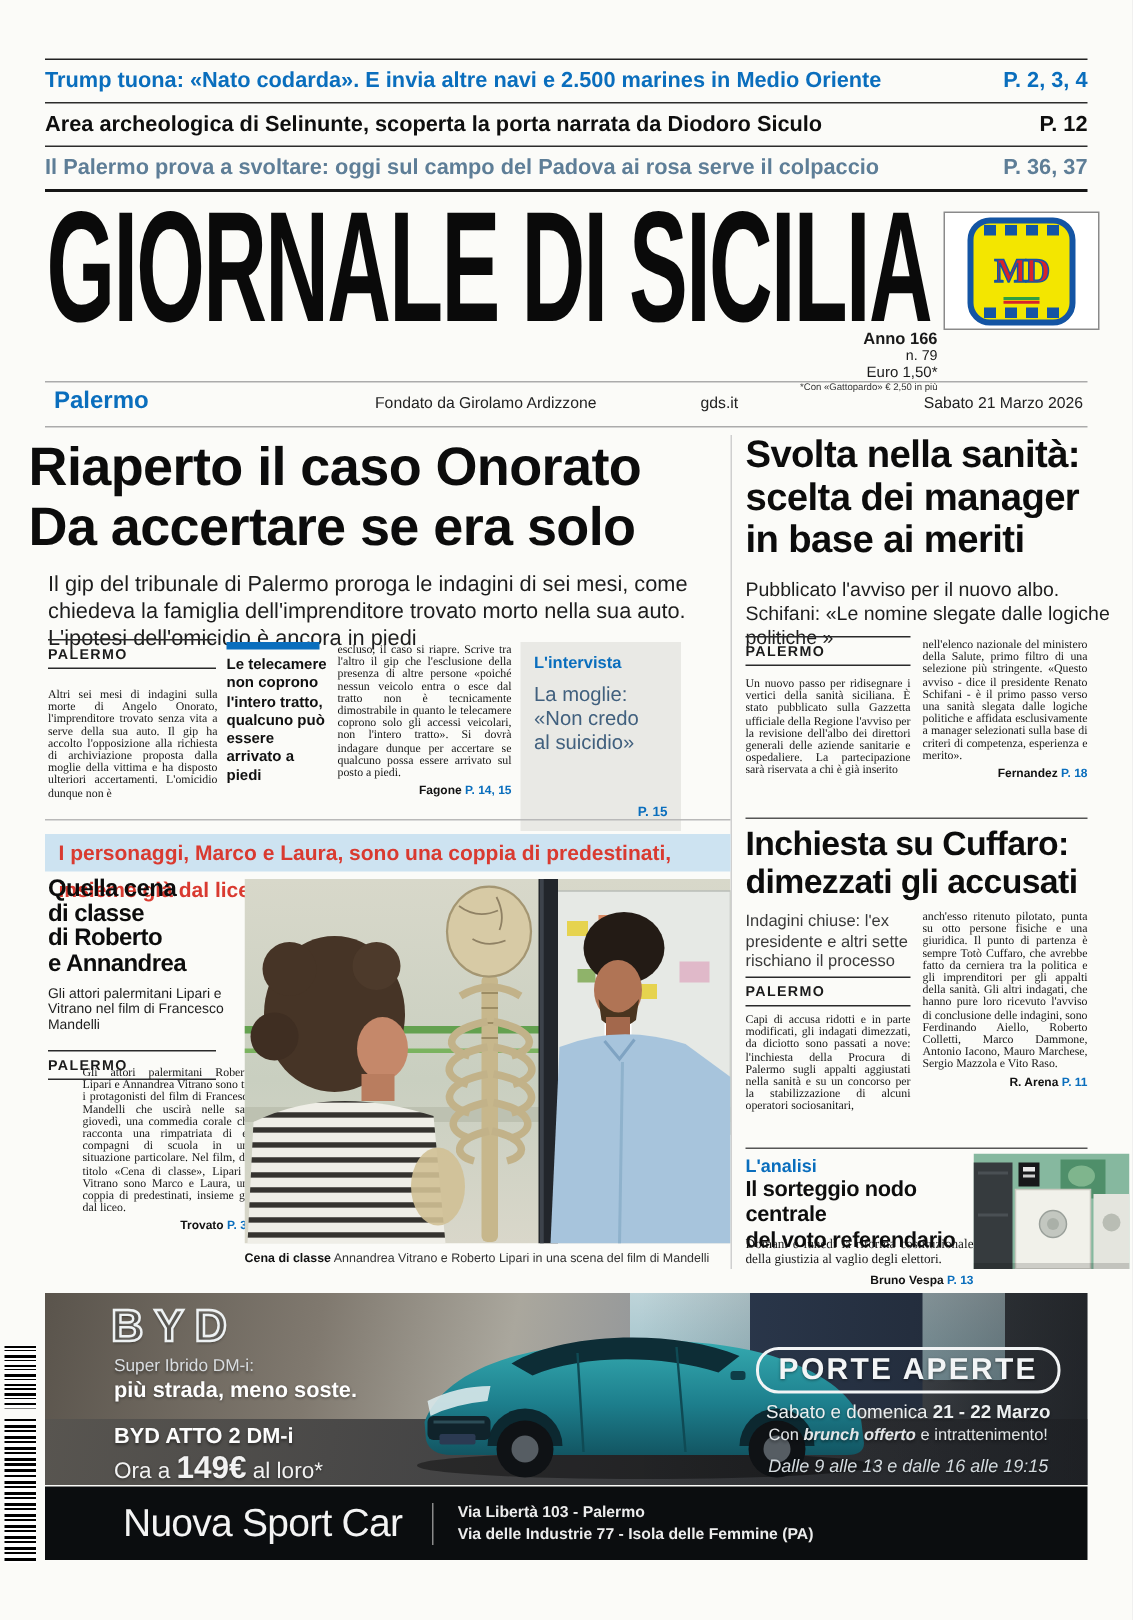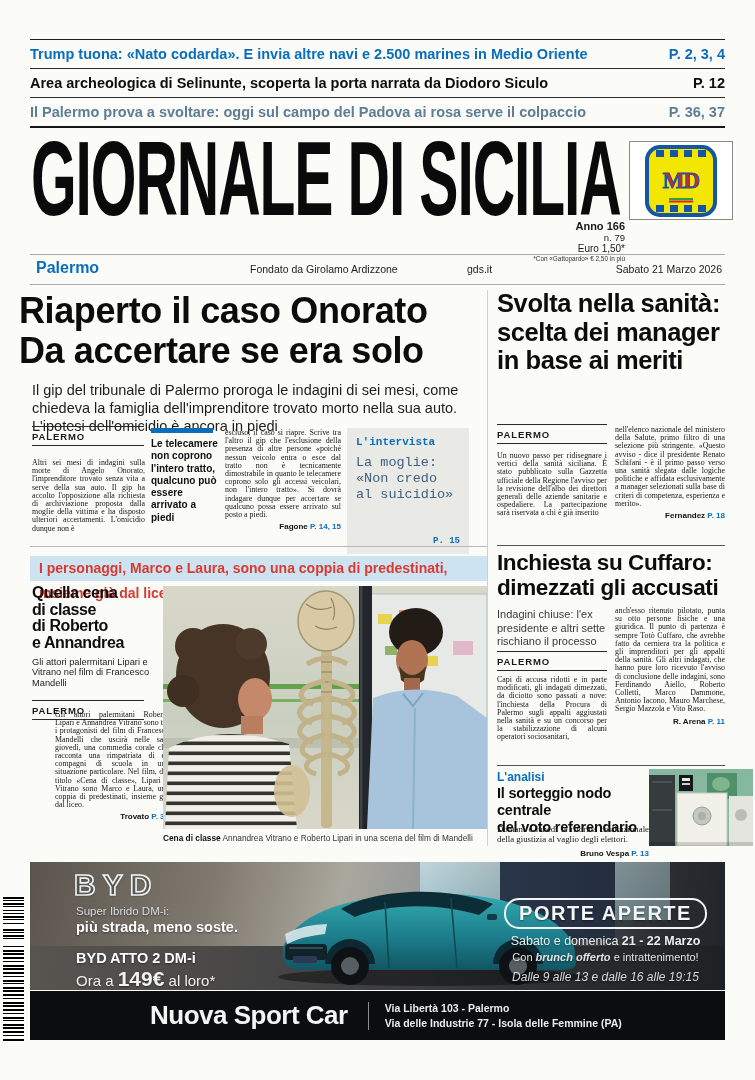--- a/index.html
+++ b/index.html
@@ -47,21 +47,21 @@
   .dl-ed{left:6px;top:4px;font-size:16px;font-weight:bold;color:#0a6ebd;}
   .dl-f{left:220px;top:8px;font-size:10.5px;color:#222;}
   .dl-g{left:437px;top:8px;font-size:10.5px;color:#222;}
   .dl-d{right:3px;top:8px;font-size:10.5px;color:#222;}
 
   .vdiv{left:487px;top:290px;height:556px;width:0;border-left:1px solid #cfcfcf;}
   .hrule{height:0;border-top:1px solid #b9b9b9;}
   .hrule-dark{height:0;border-top:1px solid #555;}
 
   
-  .ibox{left:347px;top:428px;width:122px;height:126px;background:#e9e9e5;padding:8px 9px;box-sizing:border-box;font-family:Liberation Mono, monospace;}
+  .ibox{left:347px;top:428px;width:107px;height:126px;background:#e9e9e5;padding:8px 9px;box-sizing:border-box;}
   .ibox .lbl{color:#0a6ebd;font-weight:bold;font-size:11px;}
   .ibox .q{font-size:13.5px;line-height:16px;color:#41607e;margin-top:7px;}
   .ibox .pg{position:absolute;right:9px;bottom:8px;font-size:9px;font-weight:bold;color:#0a6ebd;}
 
   .pull .bar{width:62px;height:5px;background:#0a6ebd;margin-bottom:5px;}
   .pull .q{font-size:10px;line-height:12.3px;font-weight:bold;color:#101010;}
 
   .strip{left:30px;top:556px;width:457px;height:25px;background:#cde3f1;
          font-size:14px;font-weight:bold;color:#d93a30;line-height:25px;padding-left:9px;box-sizing:border-box;}
 
@@ -88,21 +88,21 @@
   .ad-price{position:absolute;left:46px;top:105px;font-size:15px;color:#f2f2f2;}
   .ad-price b{font-size:21px;}
   .ad-right{position:absolute;left:468px;top:36px;width:215px;text-align:center;color:#f3f5f6;}
   .pa-box{display:inline-block;border:2px solid #f2f4f5;border-radius:15px;padding:2px 13px;
           font-size:20px;font-weight:bold;letter-spacing:1.5px;}
   .pa-dates{margin-top:5px;font-size:12.5px;color:#eceff0;}
   .pa-l2{margin-top:3px;font-size:11px;color:#e2e5e7;}
   .pa-hours{margin-top:7px;font-size:12px;font-style:italic;color:#d4dbdf;}
 
   .footer{left:30px;top:991px;width:695px;height:49px;background:#0b0d0f;display:flex;align-items:center;}
-  .dealer{margin-left:120px;font-size:26px;font-weight:bold;color:#f4f4f4;letter-spacing:-.5px;}
+  .dealer{margin-left:52px;font-size:26px;font-weight:normal;color:#f4f4f4;letter-spacing:-.5px;}
   .fdiv{width:1px;height:28px;background:#8a8a8a;margin:0 16px 0 20px;}
   .addr{font-size:10.5px;font-weight:bold;color:#ececec;line-height:15px;}
 
   .barcode{left:3px;top:897px;width:21px;height:42px;background:
      repeating-linear-gradient(180deg,#000 0 1.6px,#fff 1.6px 3px,#000 3px 3.8px,#fff 3.8px 6.4px);}
   .barcode2{left:3px;top:946px;width:21px;height:96px;background:
      repeating-linear-gradient(180deg,#000 0 1.4px,#fff 1.4px 4px,#000 4px 6px,#fff 6px 7.4px);}
 
   .caption{font-family:"Liberation Sans",sans-serif;font-size:8.3px;color:#333;text-align:left;}
   .caption b{color:#111;}
@@ -264,20 +264,21 @@
       <path d="M210,112 Q250,96 294,110 L324,132 L324,243 L204,243 Z" fill="#a7c4dc"></path>
       <path d="M240,108 l10,12 l10,-13" fill="none" stroke="#7fa3c2" stroke-width="2"></path>
       <line x1="252" y1="122" x2="250" y2="243" stroke="#8fb2cc" stroke-width="2"></line>
     </svg>
   </div>
   <div class="abs caption" style="left:163px;top:833px;width:324px;"><b>Cena di classe</b><span> Annandrea Vitrano e Roberto Lipari in una scena del film di Mandelli</span></div>
 
   <div class="abs hl pre" style="left:497px;top:289px;width:245px;font-size:25.5px;line-height:28.5px;">Svolta nella sanità:
 scelta dei manager
 in base ai meriti</div>
+  <div class="abs" style="left:497px;top:385px;width:248px;font-size:13px;line-height:16px;color:#1d1d1d;">Pubblicato l'avviso per il nuovo albo. Schifani: «Le nomine slegate dalle logiche politiche »</div>
   <div class="abs kick" style="left:497px;top:424px;width:110px;">PALERMO</div>
   <div class="abs serif" style="left:497px;top:452px;width:110px;">Un nuovo passo per ridisegnare i vertici della sanità siciliana. È stato pubblicato sulla Gazzetta ufficiale della Regione l'avviso per la revisione dell'albo dei direttori generali delle aziende sanitarie e ospedaliere. La partecipazione sarà riservata a chi è già inserito</div>
   <div class="abs" style="left:615px;top:426px;width:110px;">
     <div class="serif">nell'elenco nazionale del ministero della Salute, primo filtro di una selezione più stringente. «Questo avviso - dice il presidente Renato Schifani - è il primo passo verso una sanità slegata dalle logiche politiche e affidata esclusivamente a manager selezionati sulla base di criteri di competenza, esperienza e merito».</div>
     <div class="byl"><span>Fernandez</span> <span class="pg">P. 18</span></div>
   </div>
   <div class="abs hrule-dark" style="left:497px;top:545px;width:228px;"></div>
 
   <div class="abs hl pre" style="left:497px;top:551px;width:240px;font-size:22.5px;line-height:24.5px;">Inchiesta su Cuffaro:
 dimezzati gli accusati</div>

